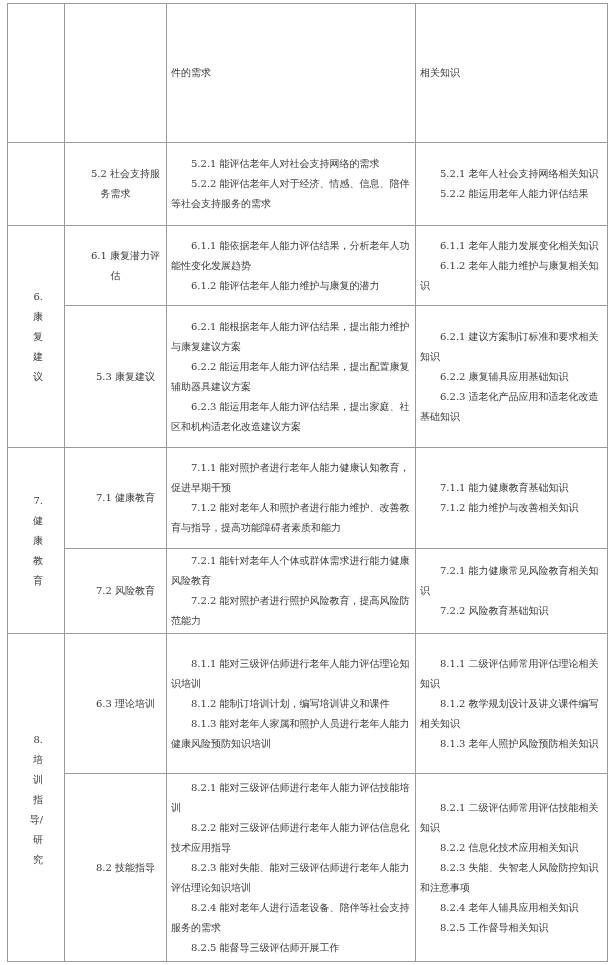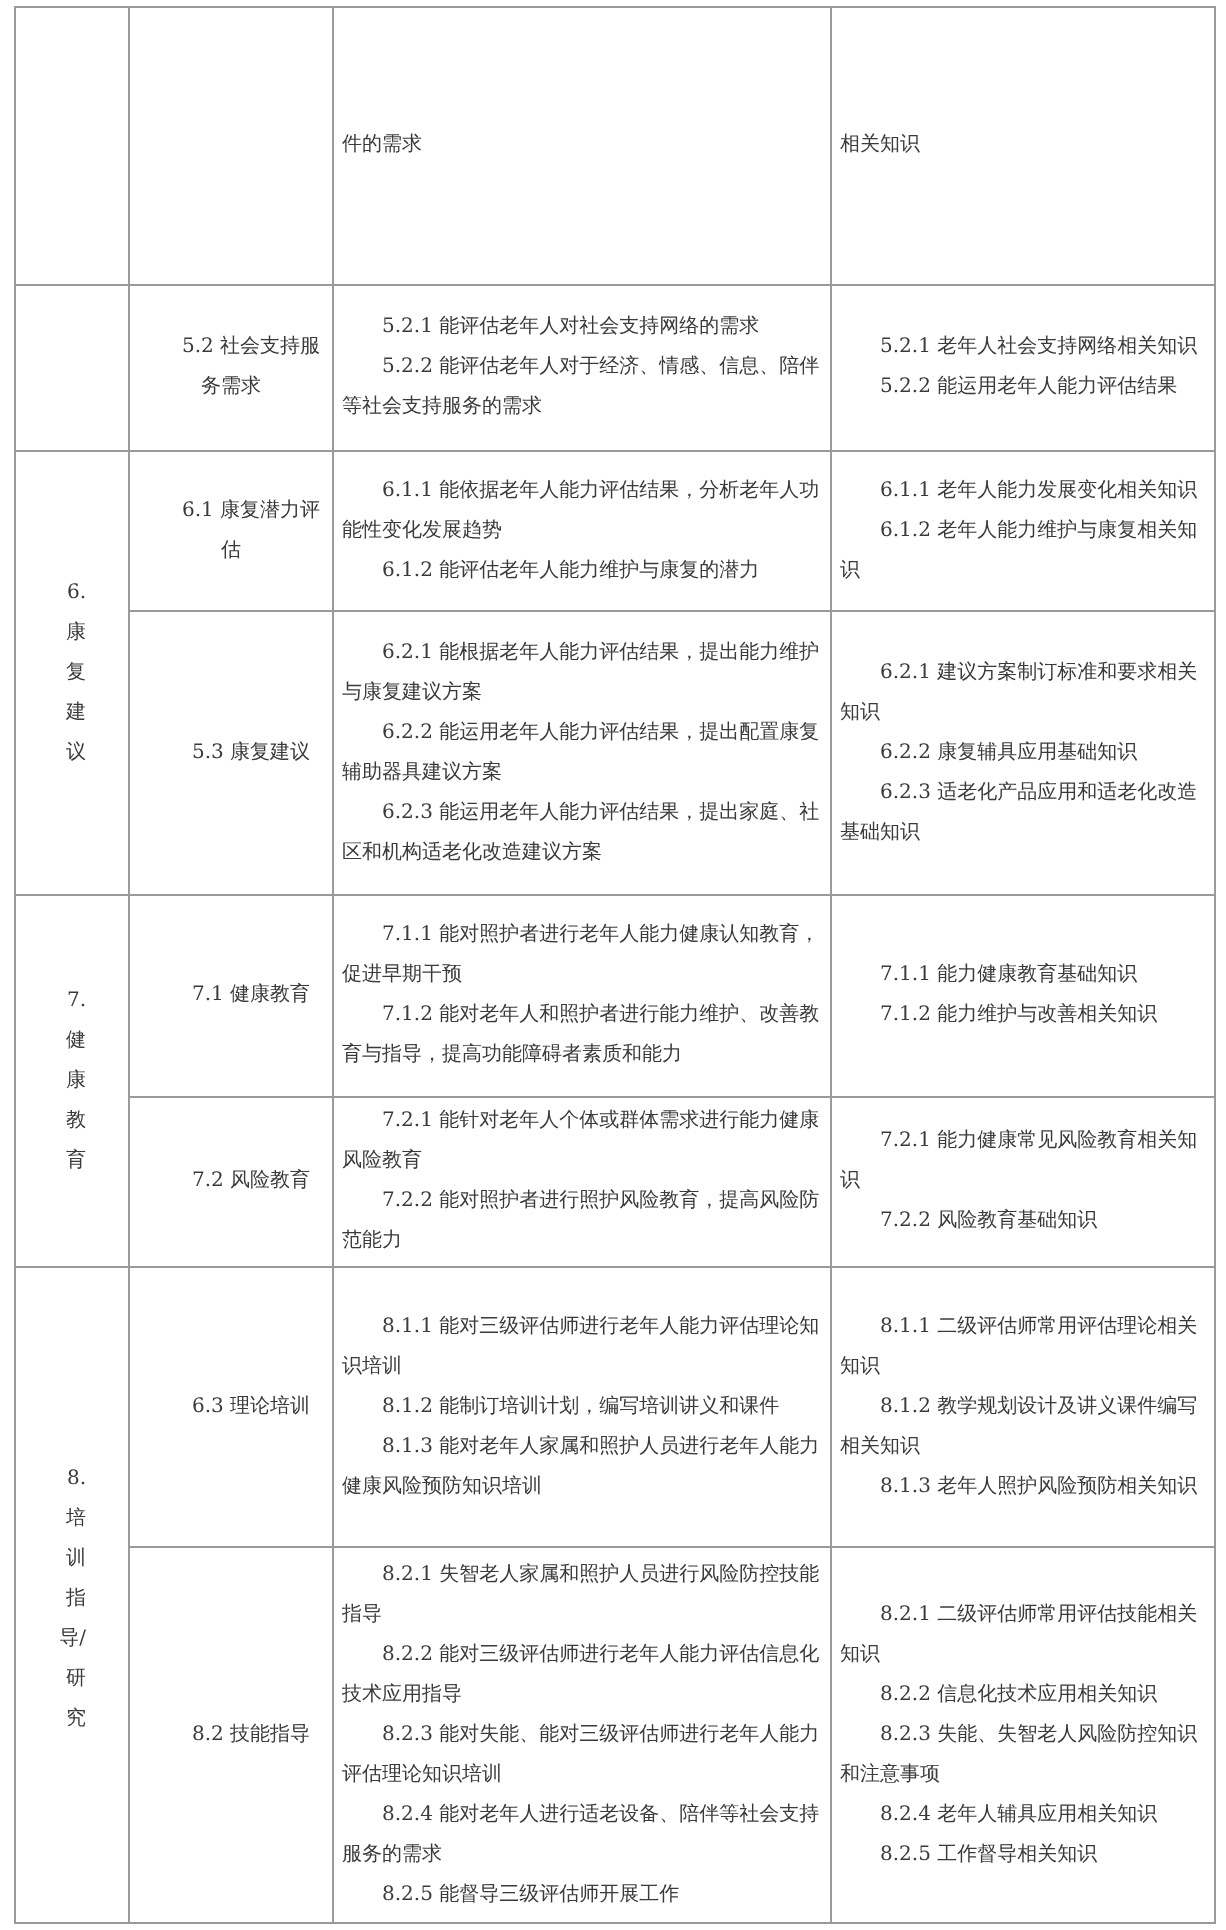--- a/index.html
+++ b/index.html
@@ -122,21 +122,21 @@
       <td>
         <p class="item">8.1.1 二级评估师常用评估理论相关知识</p>
         <p class="item">8.1.2 教学规划设计及讲义课件编写相关知识</p>
         <p class="item">8.1.3 老年人照护风险预防相关知识</p>
       </td>
     </tr>
 
     <tr style="height:188px">
       <td class="sub">8.2 技能指导</td>
       <td>
-        <p class="item">8.2.1 失智老人家属和照护人员进行风险防控技能指导</p>
+        <p class="item">8.2.1 能对三级评估师进行老年人能力评估技能培训</p>
         <p class="item">8.2.2 能对三级评估师进行老年人能力评估信息化技术应用指导</p>
         <p class="item">8.2.3 能对失能、能对三级评估师进行老年人能力评估理论知识培训</p>
         <p class="item">8.2.4 能对老年人进行适老设备、陪伴等社会支持服务的需求</p>
         <p class="item">8.2.5 能督导三级评估师开展工作</p>
       </td>
       <td>
         <p class="item">8.2.1 二级评估师常用评估技能相关知识</p>
         <p class="item">8.2.2 信息化技术应用相关知识</p>
         <p class="item">8.2.3 失能、失智老人风险防控知识和注意事项</p>
         <p class="item">8.2.4 老年人辅具应用相关知识</p>

